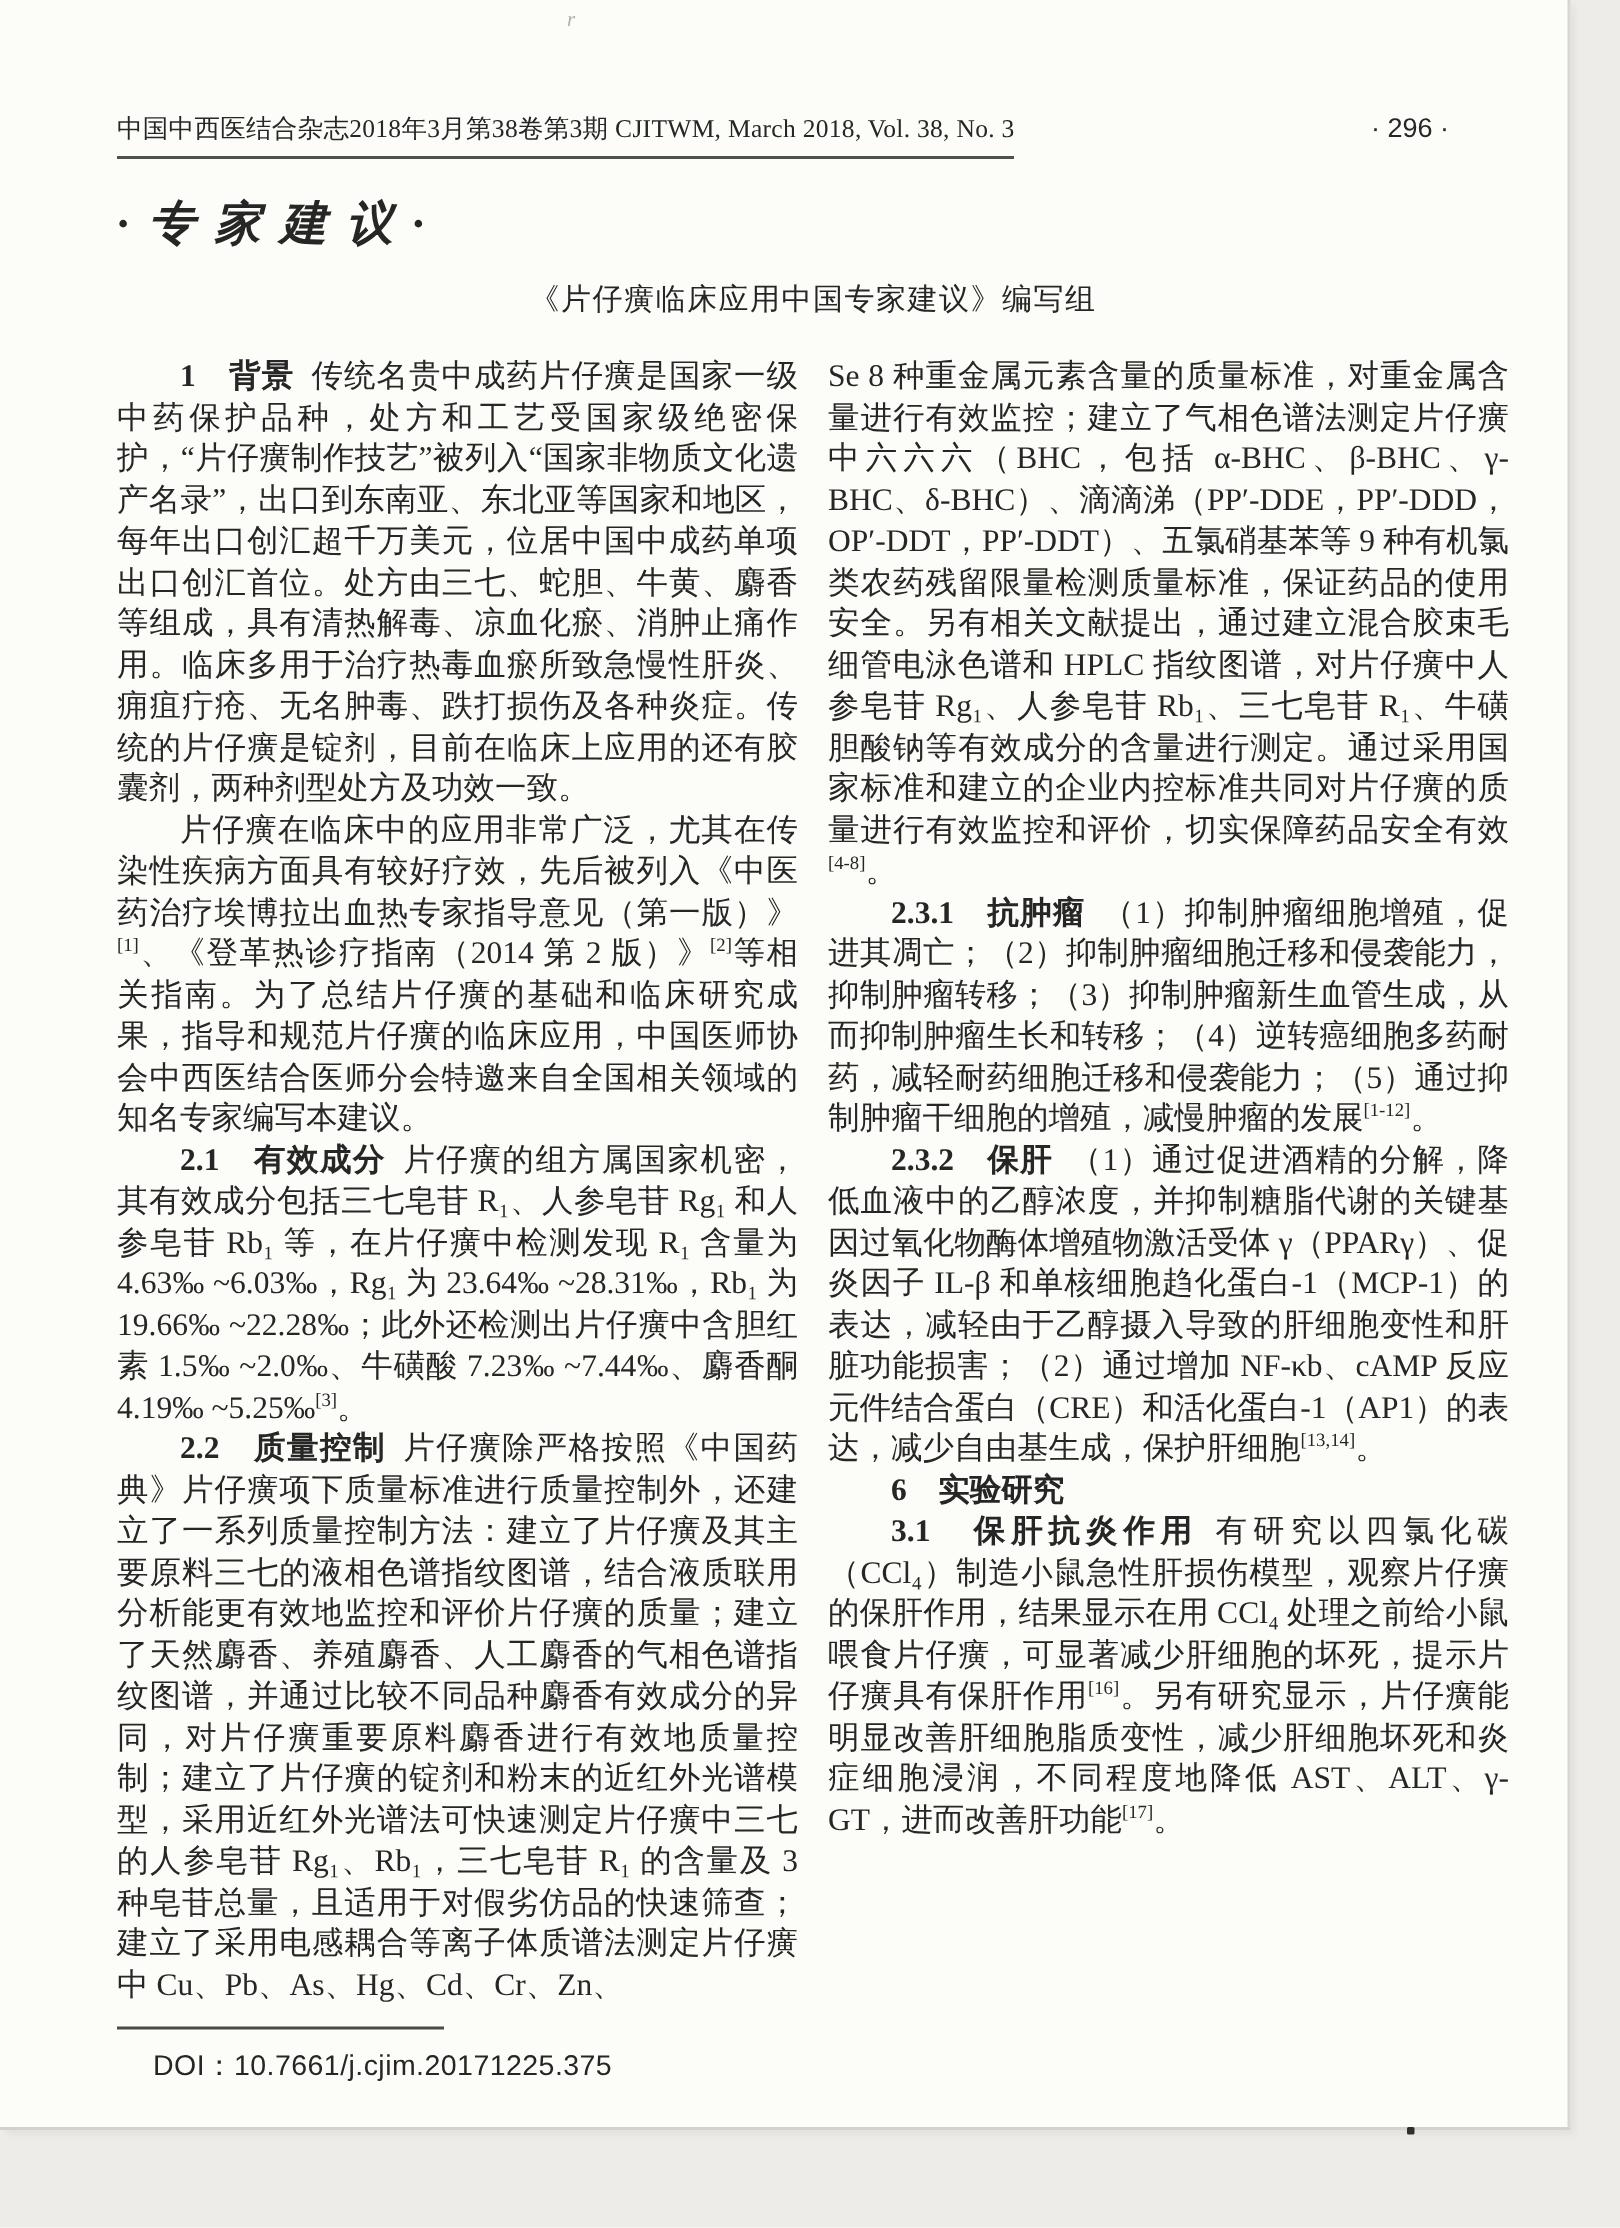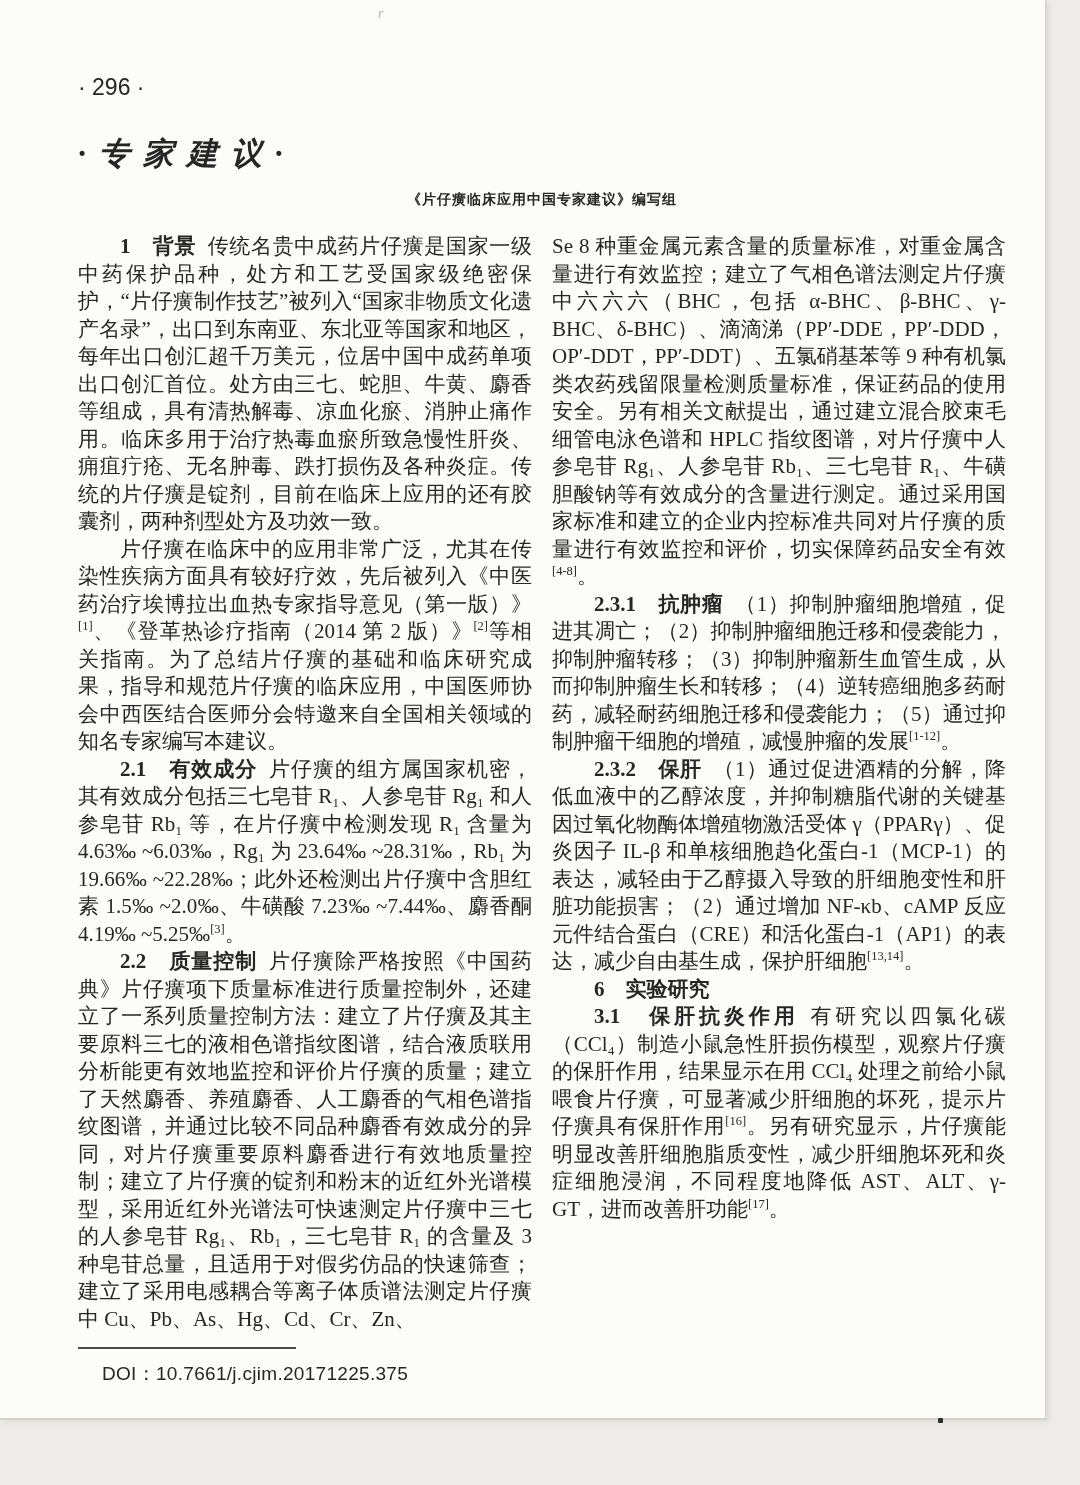--- a/index.html
+++ b/index.html
@@ -27,21 +27,21 @@
     font-size:17px;
   }
   .journal-info{
     display:inline-block;
     border-bottom:2px solid #4d524e;
     padding-bottom:7px;
     letter-spacing:0.2px;
     white-space:nowrap;
   }
   .page-number{
-    font-size:23px;
+    font-size:18px;
     font-family:"Liberation Sans","DejaVu Sans",sans-serif;
     margin-right:40px;
     padding-bottom:10px;
     white-space:nowrap;
   }
   .section-label{
     margin-top:22px;
     font-size:31px;
     font-style:italic;
     font-weight:600;
@@ -51,23 +51,22 @@
     margin:16px 0 0 0;
     text-align:center;
     font-size:36px;
     font-weight:600;
     letter-spacing:3px;
     line-height:1.3;
   }
   .byline{
     margin-top:16px;
     text-align:center;
-    font-size:14px;
+    font-size:20px;
     letter-spacing:1px;
-    font-weight:bold;
   }
   .cols{
     margin-top:24px;
     display:flex;
     gap:20px;
     text-align:justify;
   }
   .col{width:457px;font-size:21px;line-height:27.5px;}
   .para{margin:0;text-indent:2em;}
   .para.cont{text-indent:0;}
@@ -93,20 +92,21 @@
   }
 </style>
 </head>
 <body>
 
 <div class="scan">
   <div class="page">
     <div class="inner">
 
       <div class="header">
+        <span class="journal-info">中国中西医结合杂志2018年3月第38卷第3期 CJITWM, March 2018, Vol. 38, No. 3</span>
         <span class="page-number">· 296 ·</span>
       </div>
 
       <div class="section-label">·专家建议·</div>
 
 
       <div class="byline">《片仔癀临床应用中国专家建议》编写组</div>
 
       <div class="cols">
 

